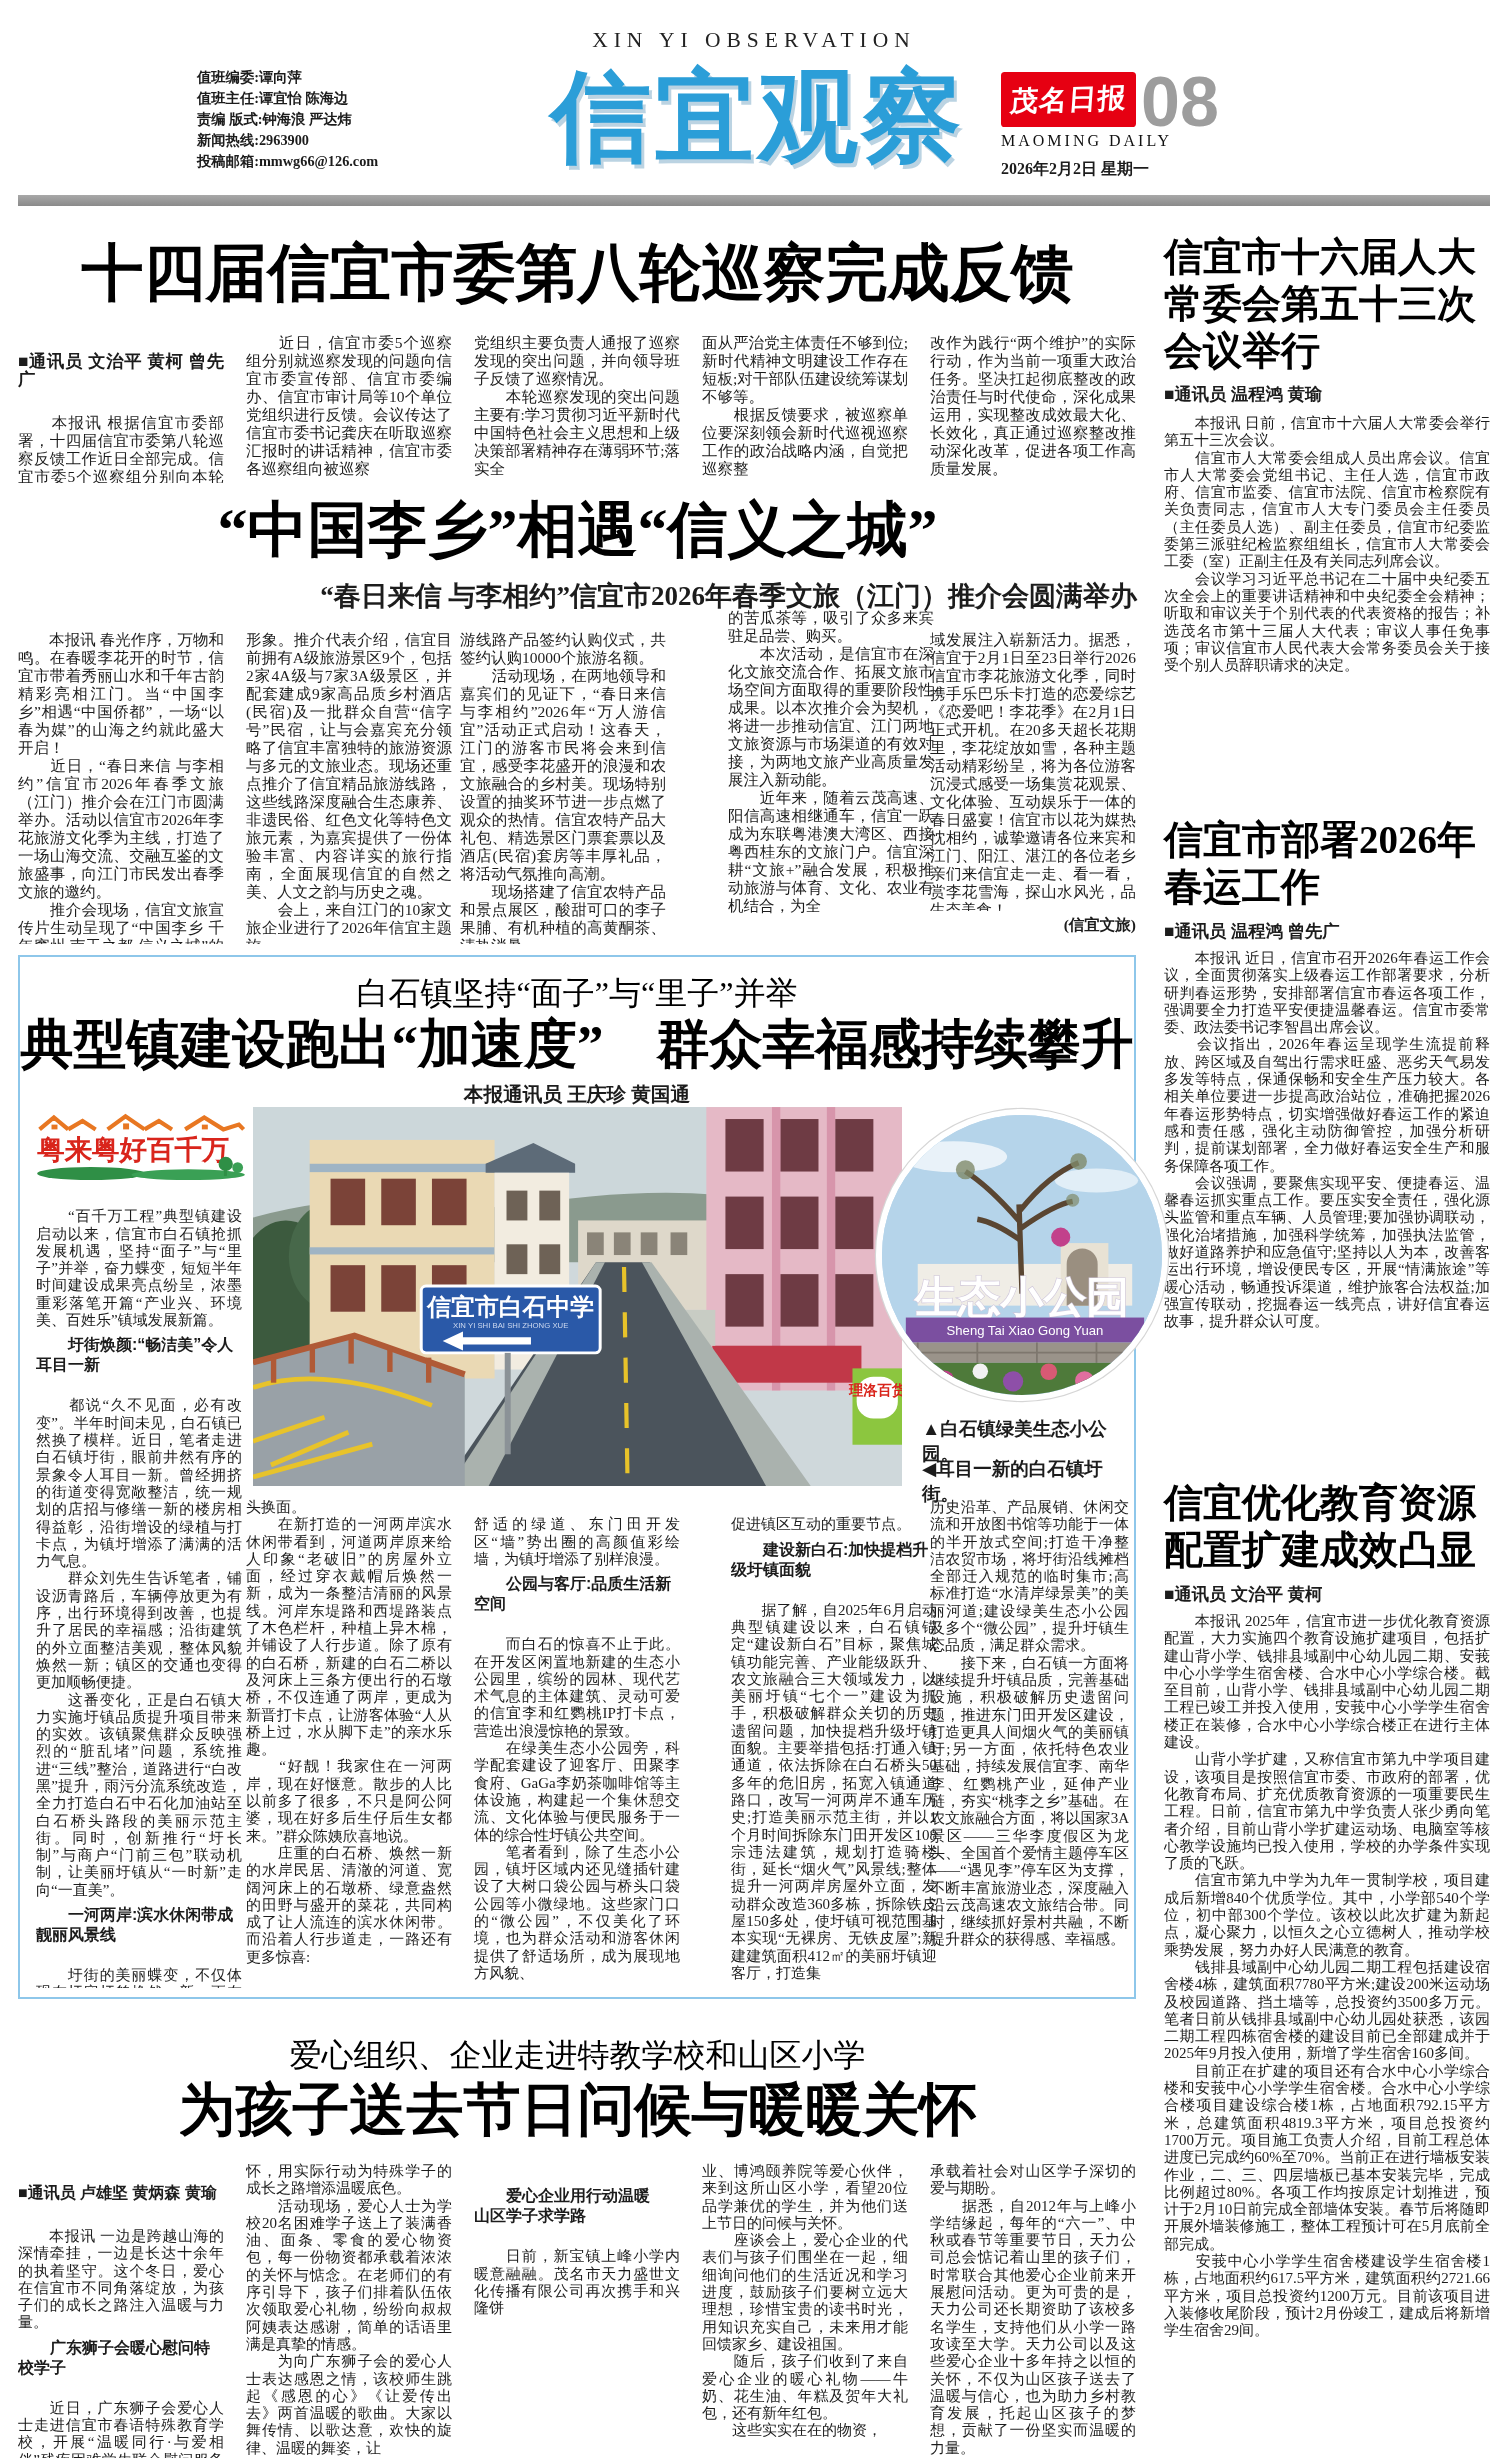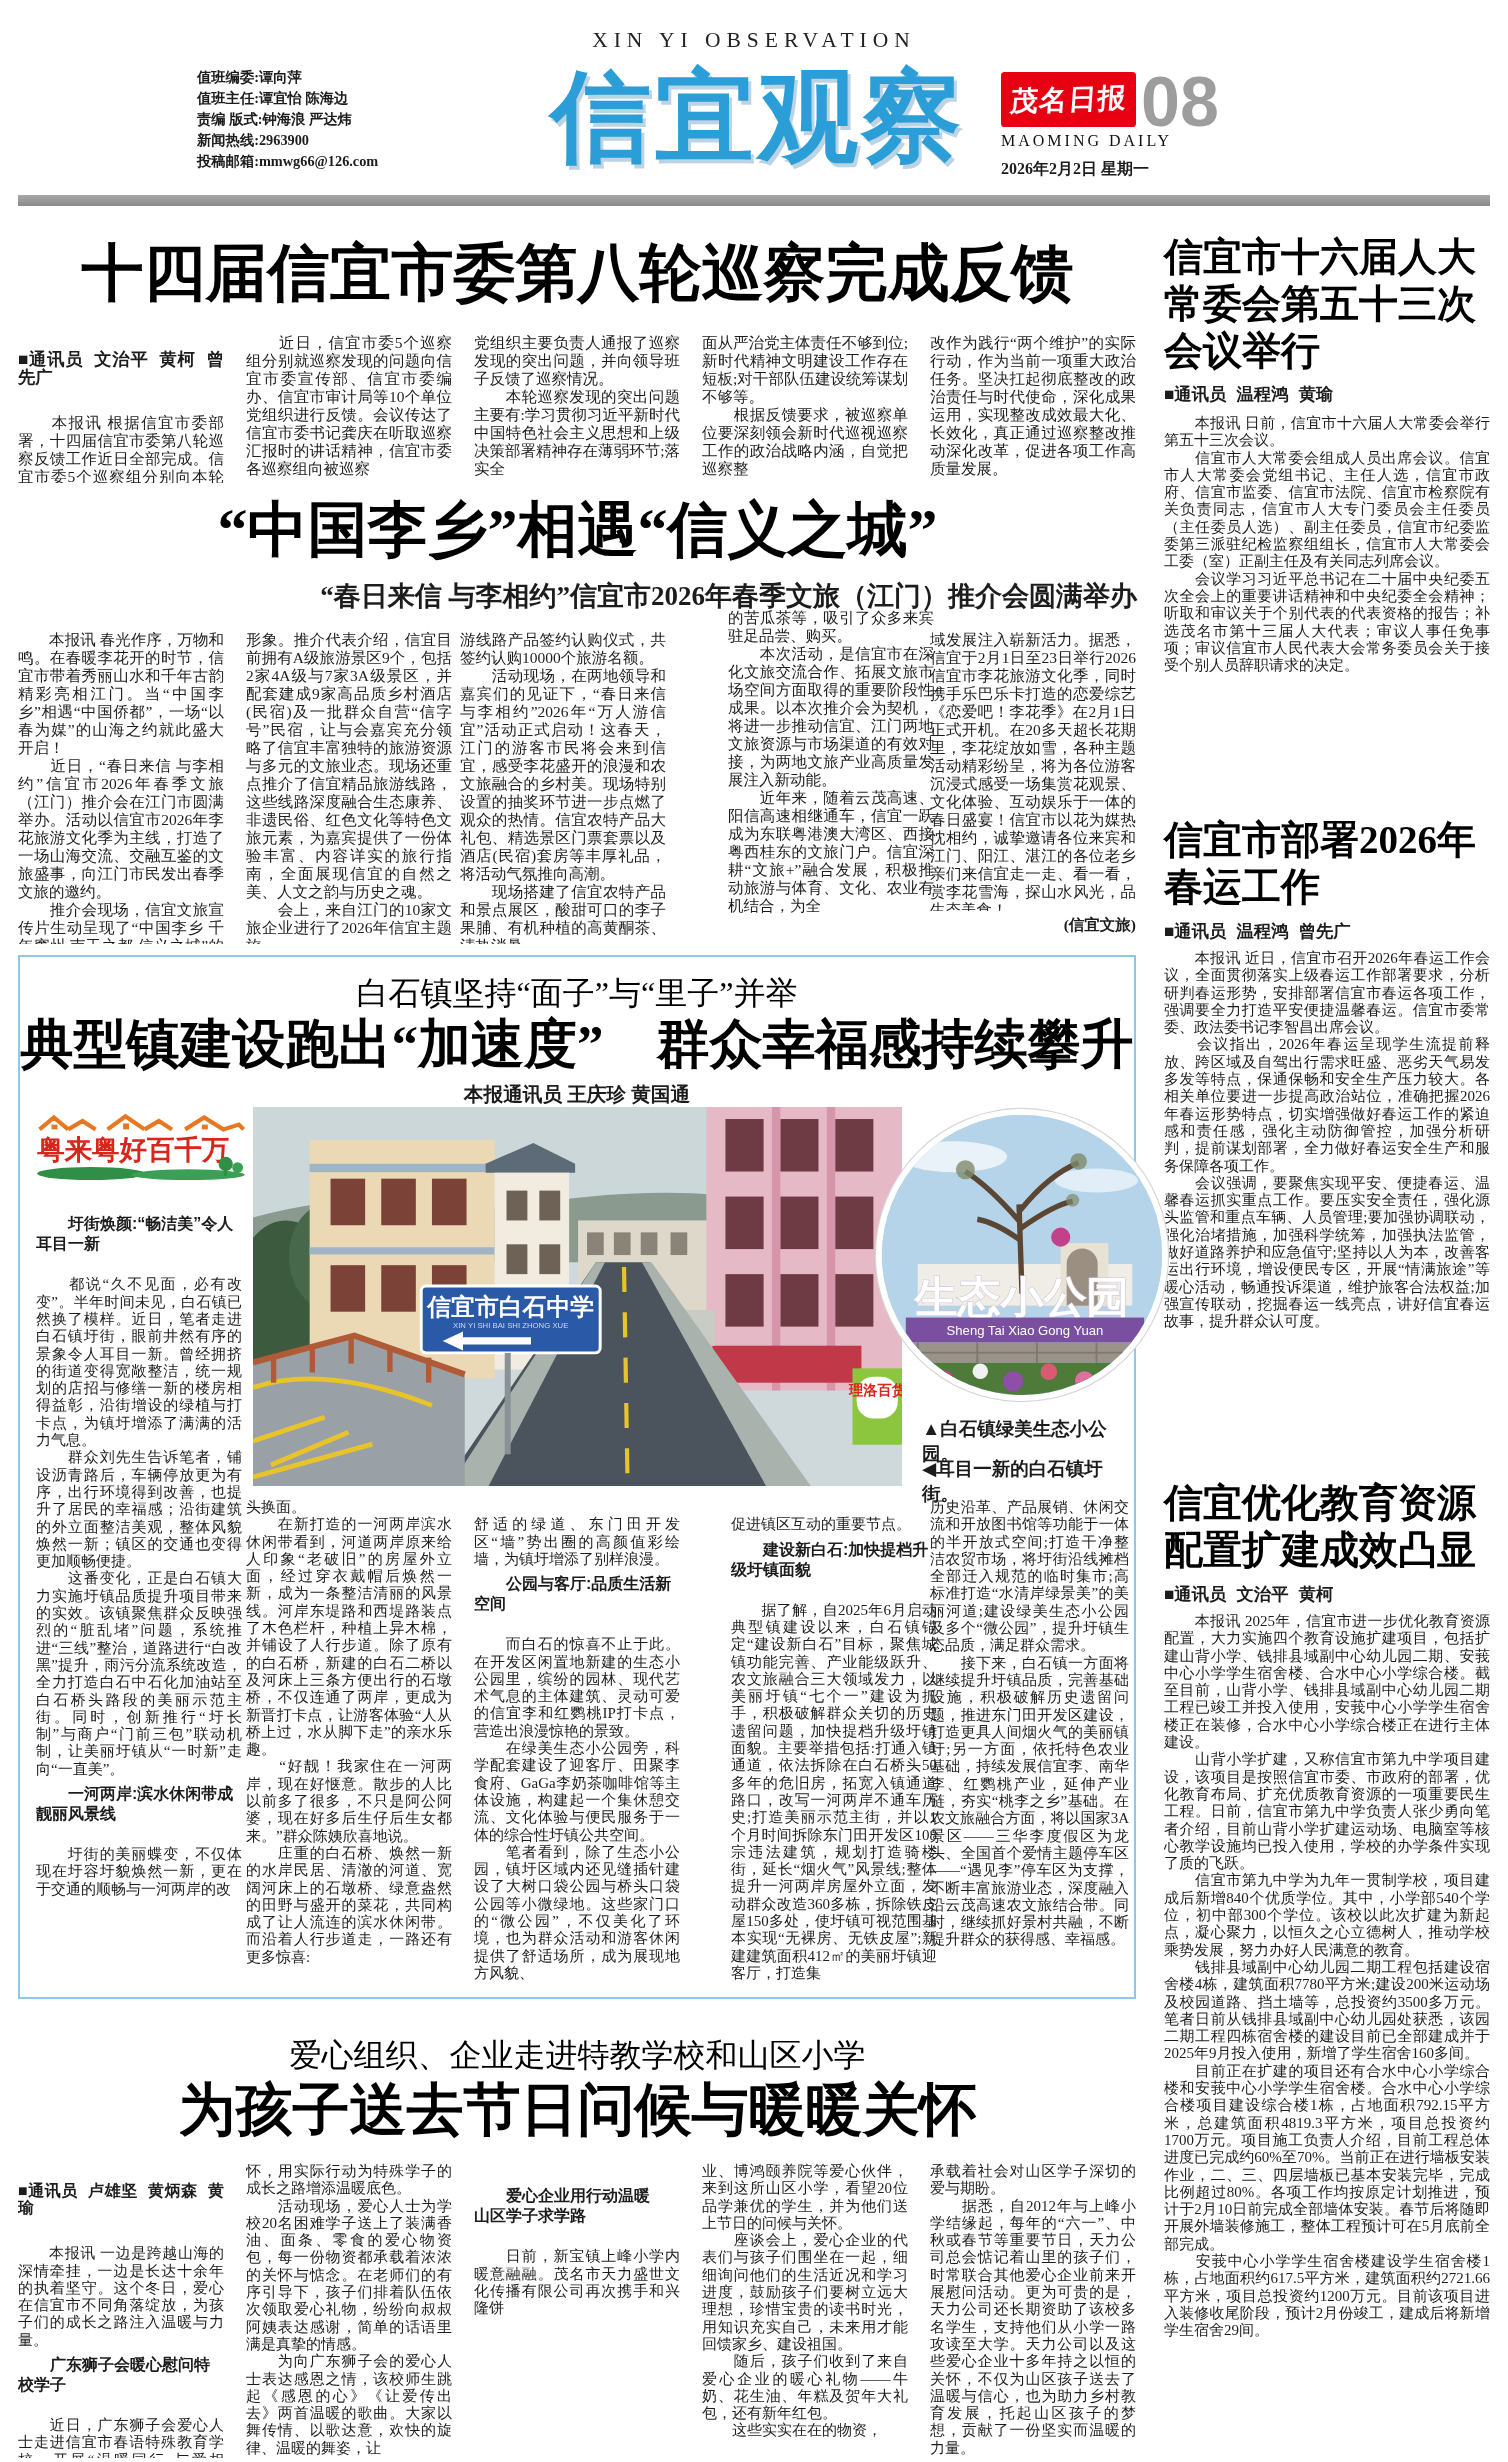--- a/index.html
+++ b/index.html
@@ -17,21 +17,21 @@
     display:flex;align-items:center;justify-content:center;}
   .mm-logo span{color:#fff;font-size:28px;font-weight:900;letter-spacing:1.2px;transform:skewX(-6deg) rotate(-2deg);}
   .page-num{top:62px;left:1141px;width:95px;font-size:70px;font-weight:900;color:#9d9d9d;font-family:"Liberation Sans",sans-serif;}
   .mm-en{top:132px;left:1001px;width:179px;font-size:16px;letter-spacing:3px;color:#111;}
   .mm-date{top:159px;left:1001px;width:251px;font-size:16px;font-weight:bold;}
   .gray-bar{top:195px;left:18px;width:1472px;height:10.7px;background:linear-gradient(#a8a8a8,#8a8a8a);}
   
   .headline{font-weight:900;text-align:center;color:#000;}
   .kicker{text-align:center;color:#000;}
   .subtitle{text-align:right;font-weight:600;}
-  .byline{font-family:Liberation Mono, monospace;font-weight:bold;font-size:17.3px;}
+  .byline{font-family:Liberation Sans, sans-serif;font-weight:bold;font-size:17.3px;}
   .news-col{position:absolute;overflow:hidden;font-size:15.5px;line-height:18px;text-align:justify;white-space:pre-line;}
   .f-col{font-size:15px;line-height:17.3px;}
   .sub-head{font-family:"Liberation Sans","DejaVu Sans",sans-serif;font-weight:bold;font-size:16px;line-height:20px;
     white-space:pre-line;margin:6px 0 4.8px 0;text-align:left;}
   .r-head{position:absolute;font-weight:900;font-size:39px;line-height:47px;white-space:pre-line;color:#000;}
   .r-body{position:absolute;overflow:hidden;font-size:15px;line-height:17.3px;text-align:justify;white-space:pre-line;}
   .credit{font-weight:bold;text-align:right;}
   .caption{position:absolute;font-family:"Liberation Sans","DejaVu Sans",sans-serif;font-weight:bold;font-size:18.5px;}
   
   .feature-box{top:955px;left:18px;width:1114px;height:1040px;border:2.4px solid #8ec7ea;background:#fff;}
@@ -127,20 +127,21 @@
     <text x="2" y="84" font-size="46" font-weight="bold" fill="#d9251c" font-family="Liberation Serif, DejaVu Serif, serif">粤来粤好百千万</text>
     <ellipse cx="92" cy="108" rx="90" ry="11" fill="#2f8f46"></ellipse>
     <ellipse cx="255" cy="110" rx="95" ry="9" fill="#3aa055"></ellipse>
     <circle cx="318" cy="92" r="12" fill="#2f8f46"></circle>
     <circle cx="338" cy="98" r="9" fill="#3aa055"></circle>
     <rect x="315" y="100" width="5" height="12" fill="#2f8f46"></rect>
   </svg>
 </div>
 
 <div class="news-col f-col" style="left:36px;top:1191px;width:206px;height:797px;">
+  <span>　　“百千万工程”典型镇建设启动以来，信宜市白石镇抢抓发展机遇，坚持“面子”与“里子”并举，奋力蝶变，短短半年时间建设成果亮点纷呈，浓墨重彩落笔开篇“产业兴、环境美、百姓乐”镇域发展新篇。</span>
   <div class="sub-head">　　圩街焕颜:“畅洁美”令人耳目一新</div>
   <span>　　都说“久不见面，必有改变”。半年时间未见，白石镇已然换了模样。近日，笔者走进白石镇圩街，眼前井然有序的景象令人耳目一新。曾经拥挤的街道变得宽敞整洁，统一规划的店招与修缮一新的楼房相得益彰，沿街增设的绿植与打卡点，为镇圩增添了满满的活力气息。
 　　群众刘先生告诉笔者，铺设沥青路后，车辆停放更为有序，出行环境得到改善，也提升了居民的幸福感；沿街建筑的外立面整洁美观，整体风貌焕然一新；镇区的交通也变得更加顺畅便捷。
 　　这番变化，正是白石镇大力实施圩镇品质提升项目带来的实效。该镇聚焦群众反映强烈的“脏乱堵”问题，系统推进“三线”整治，道路进行“白改黑”提升，雨污分流系统改造，全力打造白石中石化加油站至白石桥头路段的美丽示范主街。同时，创新推行“圩长制”与商户“门前三包”联动机制，让美丽圩镇从“一时新”走向“一直美”。</span>
   <div class="sub-head">　　一河两岸:滨水休闲带成靓丽风景线</div>
   <span>　　圩街的美丽蝶变，不仅体现在圩容圩貌焕然一新，更在于交通的顺畅与一河两岸的改</span>
 </div>
 
 <div class="photo-wrap">
   <svg width="649" height="379" viewBox="0 0 1088 635">

